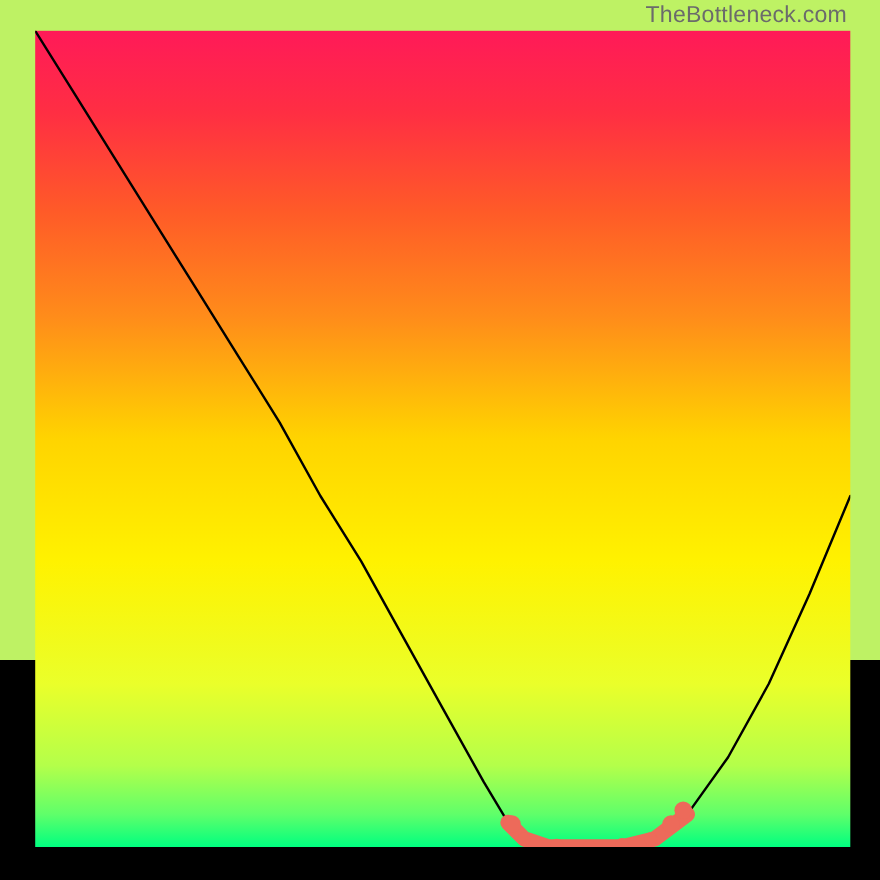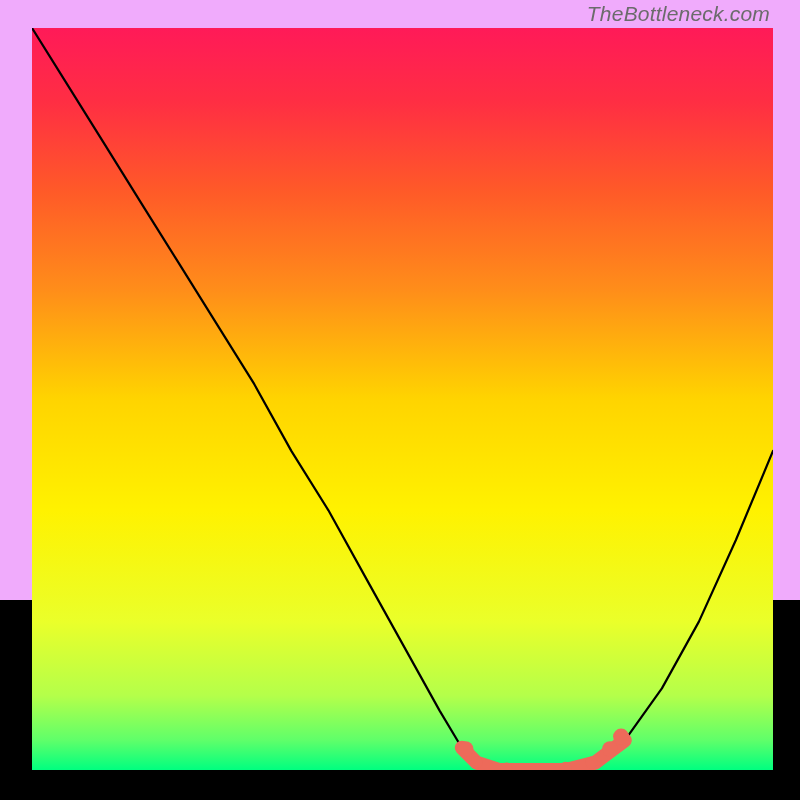--- a/index.html
+++ b/index.html
@@ -7,22 +7,21 @@
     padding: 0;
     width: 800px;
     height: 800px;
     background: #000000;
     overflow: hidden;
   }
   .container {
     position: relative;
     width: 800px;
     height: 600px;
-    background: #f0abfc;
-    font-style: italic;
+    background: #bef264;
   }
   .watermark {
     position: absolute;
     top: 2px;
     right: 30px;
     color: #6b6b6b;
     font-family: Arial, Helvetica, sans-serif;
     font-size: 21px;
     letter-spacing: 0.2px;
     z-index: 3;

